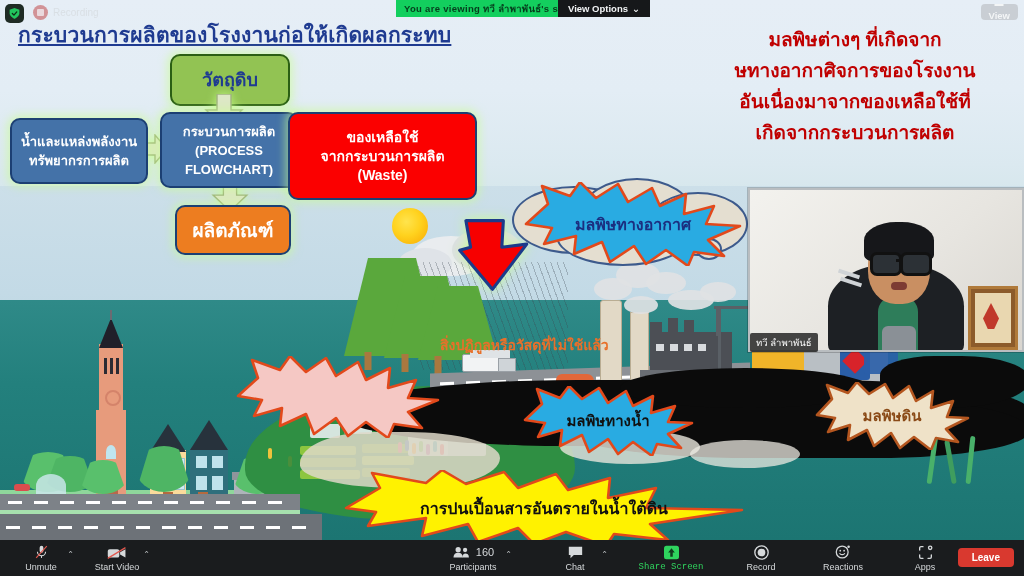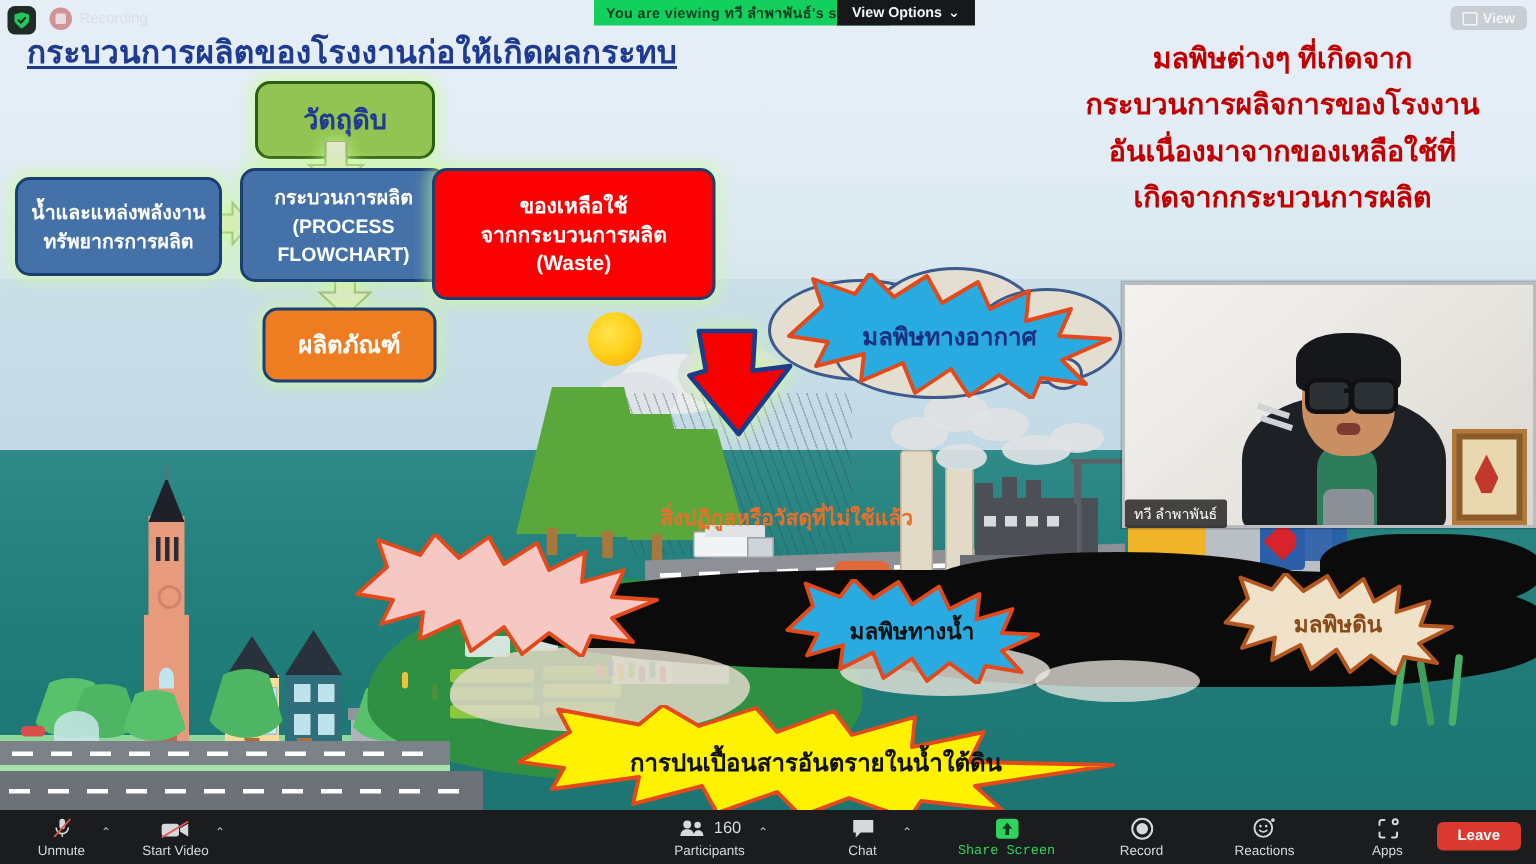--- a/index.html
+++ b/index.html
@@ -32,21 +32,21 @@
   
   .fbox{position:absolute;border-radius:10px;border:2px solid #1c3f73;
         display:flex;flex-direction:column;align-items:center;justify-content:center;
         font-weight:bold;text-align:center;color:#fff;line-height:19px;
         box-shadow:0 0 9px 3px rgba(200,255,140,.55);}
   .fbox span{display:block;}
   .fb-raw{left:170px;top:54px;width:116px;height:48px;background:#92c353;border-color:#2b5f14;color:#1f3b91;font-size:18px;}
   .fb-water{left:10px;top:118px;width:134px;height:62px;background:#4472a8;border-color:#1c3f73;font-size:13px;}
   .fb-proc{left:160px;top:112px;width:134px;height:72px;background:#4472a8;border-color:#1c3f73;font-size:13px;}
   .fb-waste{left:288px;top:112px;width:185px;height:84px;background:#fb0000;border-color:#1c3f73;font-size:14px;}
-  .fb-prod{left:175px;top:205px;width:112px;height:46px;background:#ed7d20;border-color:#1c3f73;font-size:16px;}
+  .fb-prod{left:175px;top:205px;width:112px;height:46px;background:#ed7d20;border-color:#1c3f73;font-size:19px;}
 
   
   .arrow{position:absolute;filter:drop-shadow(0 0 5px rgba(200,255,140,.85));}
 
   
   .sun{position:absolute;left:392px;top:208px;width:36px;height:36px;border-radius:50%;
      background:radial-gradient(circle at 40% 38%,#ffe44d 0%,#ffd21e 45%,#f9a800 100%);}
   .cloud{position:absolute;background:#e9ecef;border-radius:50%;}
   .rain{position:absolute;left:418px;top:262px;width:150px;height:108px;opacity:.55;
      background:repeating-linear-gradient(70deg,rgba(60,70,80,.0) 0 5px,rgba(60,70,80,.55) 5px 6px);}
@@ -91,21 +91,21 @@
   .rec .dot{width:15px;height:15px;border-radius:50%;background:#c24a4a;display:flex;align-items:center;justify-content:center;}
   .rec .dot i{display:block;width:7px;height:7px;background:#efc9c9;border-radius:1px;}
   .rec .txt{color:#cfd3d6;font-size:10px;}
 
   .viewbanner{position:absolute;left:396px;top:0;height:17px;background:#13cf5e;color:#063d1d;
      font-size:9.5px;font-weight:bold;display:flex;align-items:center;padding:0 8px;letter-spacing:.3px;}
   .viewopts{position:absolute;left:558px;top:0;height:17px;background:#16181a;color:#f2f4f5;
      font-size:9.5px;font-weight:bold;display:flex;align-items:center;gap:4px;padding:0 10px;}
 
   .viewbtn{position:absolute;right:6px;top:4px;height:16px;background:rgba(190,194,198,.72);border-radius:4px;
-     display:flex;align-items:center;gap:4px;padding:0 8px;color:#f3f5f6;font-size:9.5px;font-weight:bold;}
+     display:flex;align-items:center;gap:4px;padding:0 8px;color:#f3f5f6;font-size:9.5px;font-weight:bold;flex-direction:column;}
   .viewbtn .sq{width:8px;height:7px;border:1.5px solid #f3f5f6;border-radius:1px;}
 
   
   .vtile{position:absolute;left:748px;top:188px;width:272px;height:160px;background:#cfd2d4;
      border:2px solid #b9bdc0;box-shadow:0 0 0 1px rgba(0,0,0,.2);overflow:hidden;}
   .vwall{position:absolute;inset:0;background:linear-gradient(140deg,#f3f2ee 0%,#e7e5e0 55%,#d9d6d0 100%);}
   .vname{position:absolute;left:750px;top:333px;background:rgba(20,20,20,.78);color:#fff;
      font-size:9.5px;padding:2px 6px;border-radius:2px;z-index:6;}
   .scene-name{position:absolute;left:748px;top:335px;background:#4a4f55;color:#fff;font-size:8.5px;
      padding:1px 5px;border-radius:2px;}
@@ -285,21 +285,21 @@
     <div style="position:absolute;left:930px;top:434px;width:5px;height:50px;background:#49b06a;border-radius:3px;transform:rotate(8deg);"></div>
     <div style="position:absolute;left:948px;top:440px;width:5px;height:44px;background:#3f9d5e;border-radius:3px;transform:rotate(-10deg);"></div>
     <div style="position:absolute;left:968px;top:436px;width:5px;height:48px;background:#49b06a;border-radius:3px;transform:rotate(6deg);"></div>
 
     <div style="position:absolute;left:440px;top:334px;font-size:14px;font-weight:bold;color:#E8702A;white-space:nowrap;">สิ่งปฏิกูลหรือวัสดุที่ไม่ใช้แล้ว</div>
 
     <div class="slide-title">กระบวนการผลิตของโรงงานก่อให้เกิดผลกระทบ</div>
 
     <div class="right-title">
       <div>มลพิษต่างๆ ที่เกิดจาก</div>
-      <div>กระบวนการผลิจการของโรงงาน</div>
+      <div>ษทางอากาศิจการของโรงงาน</div>
       <div>อันเนื่องมาจากของเหลือใช้ที่</div>
       <div>เกิดจากกระบวนการผลิต</div>
     </div>
 
     <div class="fbox fb-raw">
       <span>วัตถุดิบ</span>
     </div>
 
     <svg class="arrow" style="left:204px;top:94px;width:40px;height:34px;" viewBox="0 0 40 34">
       <polygon points="13,0 27,0 27,16 38,16 20,33 2,16 13,16" fill="#DDE8C6" stroke="#9fb37d" stroke-width="1.4"></polygon>

